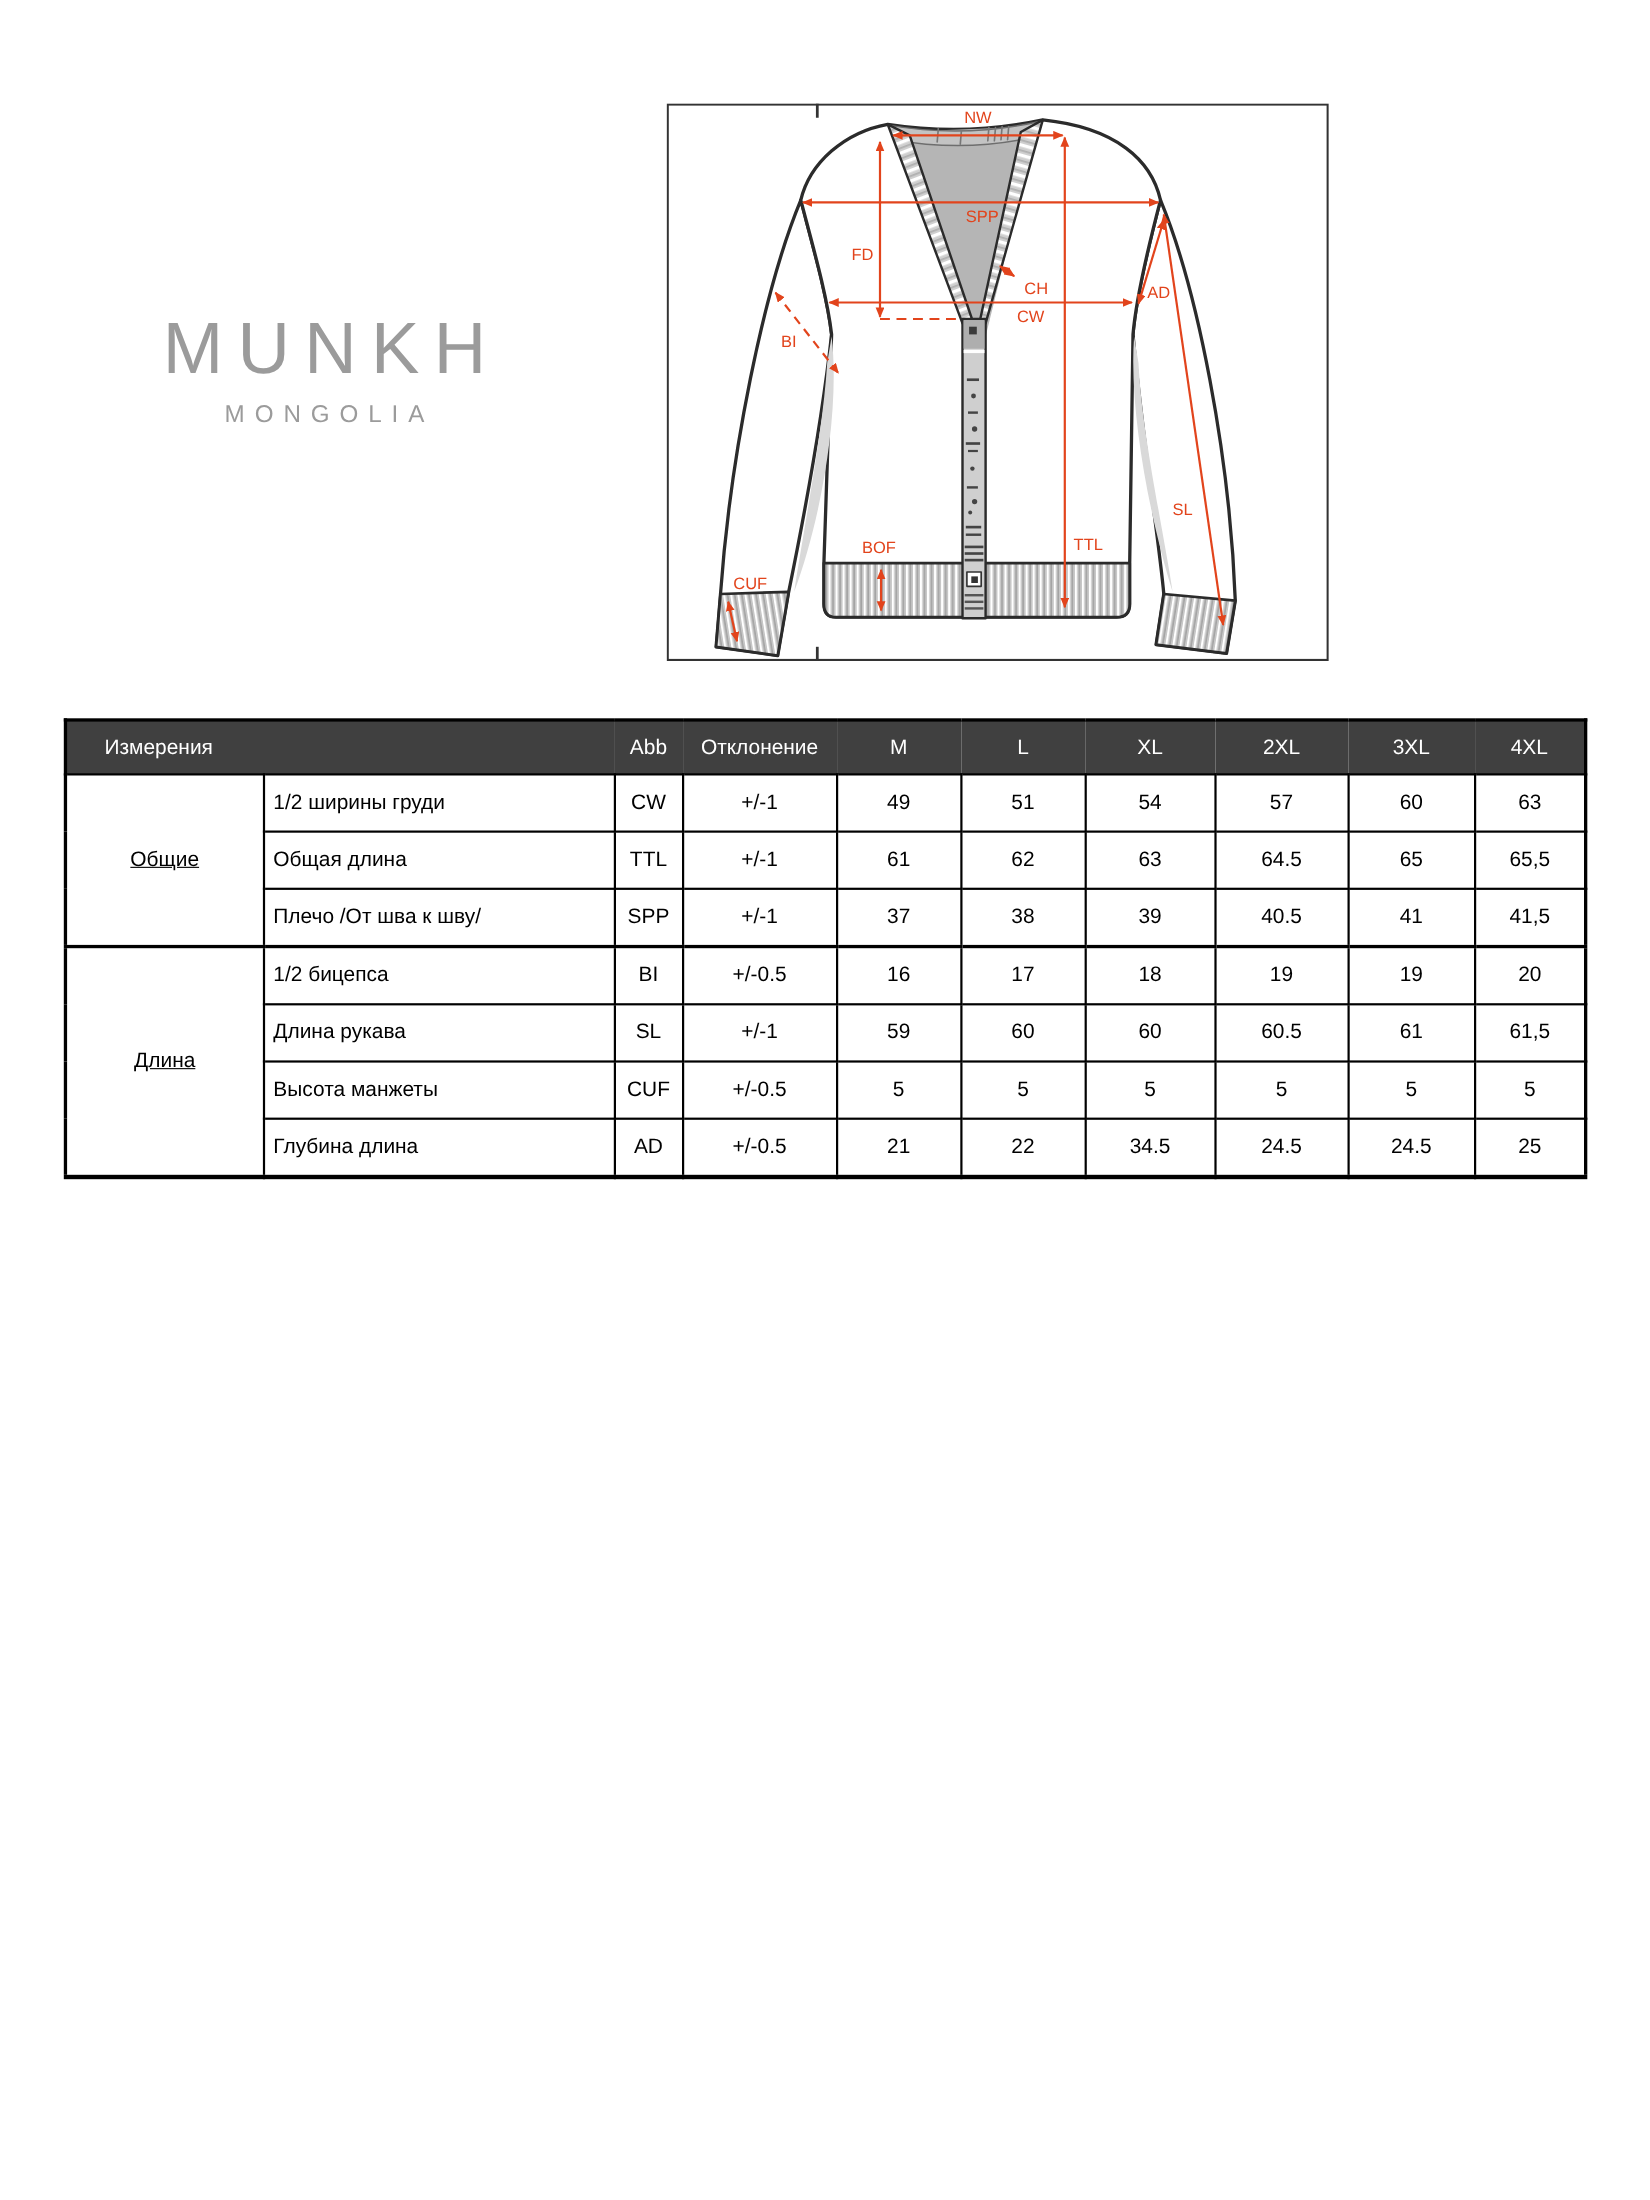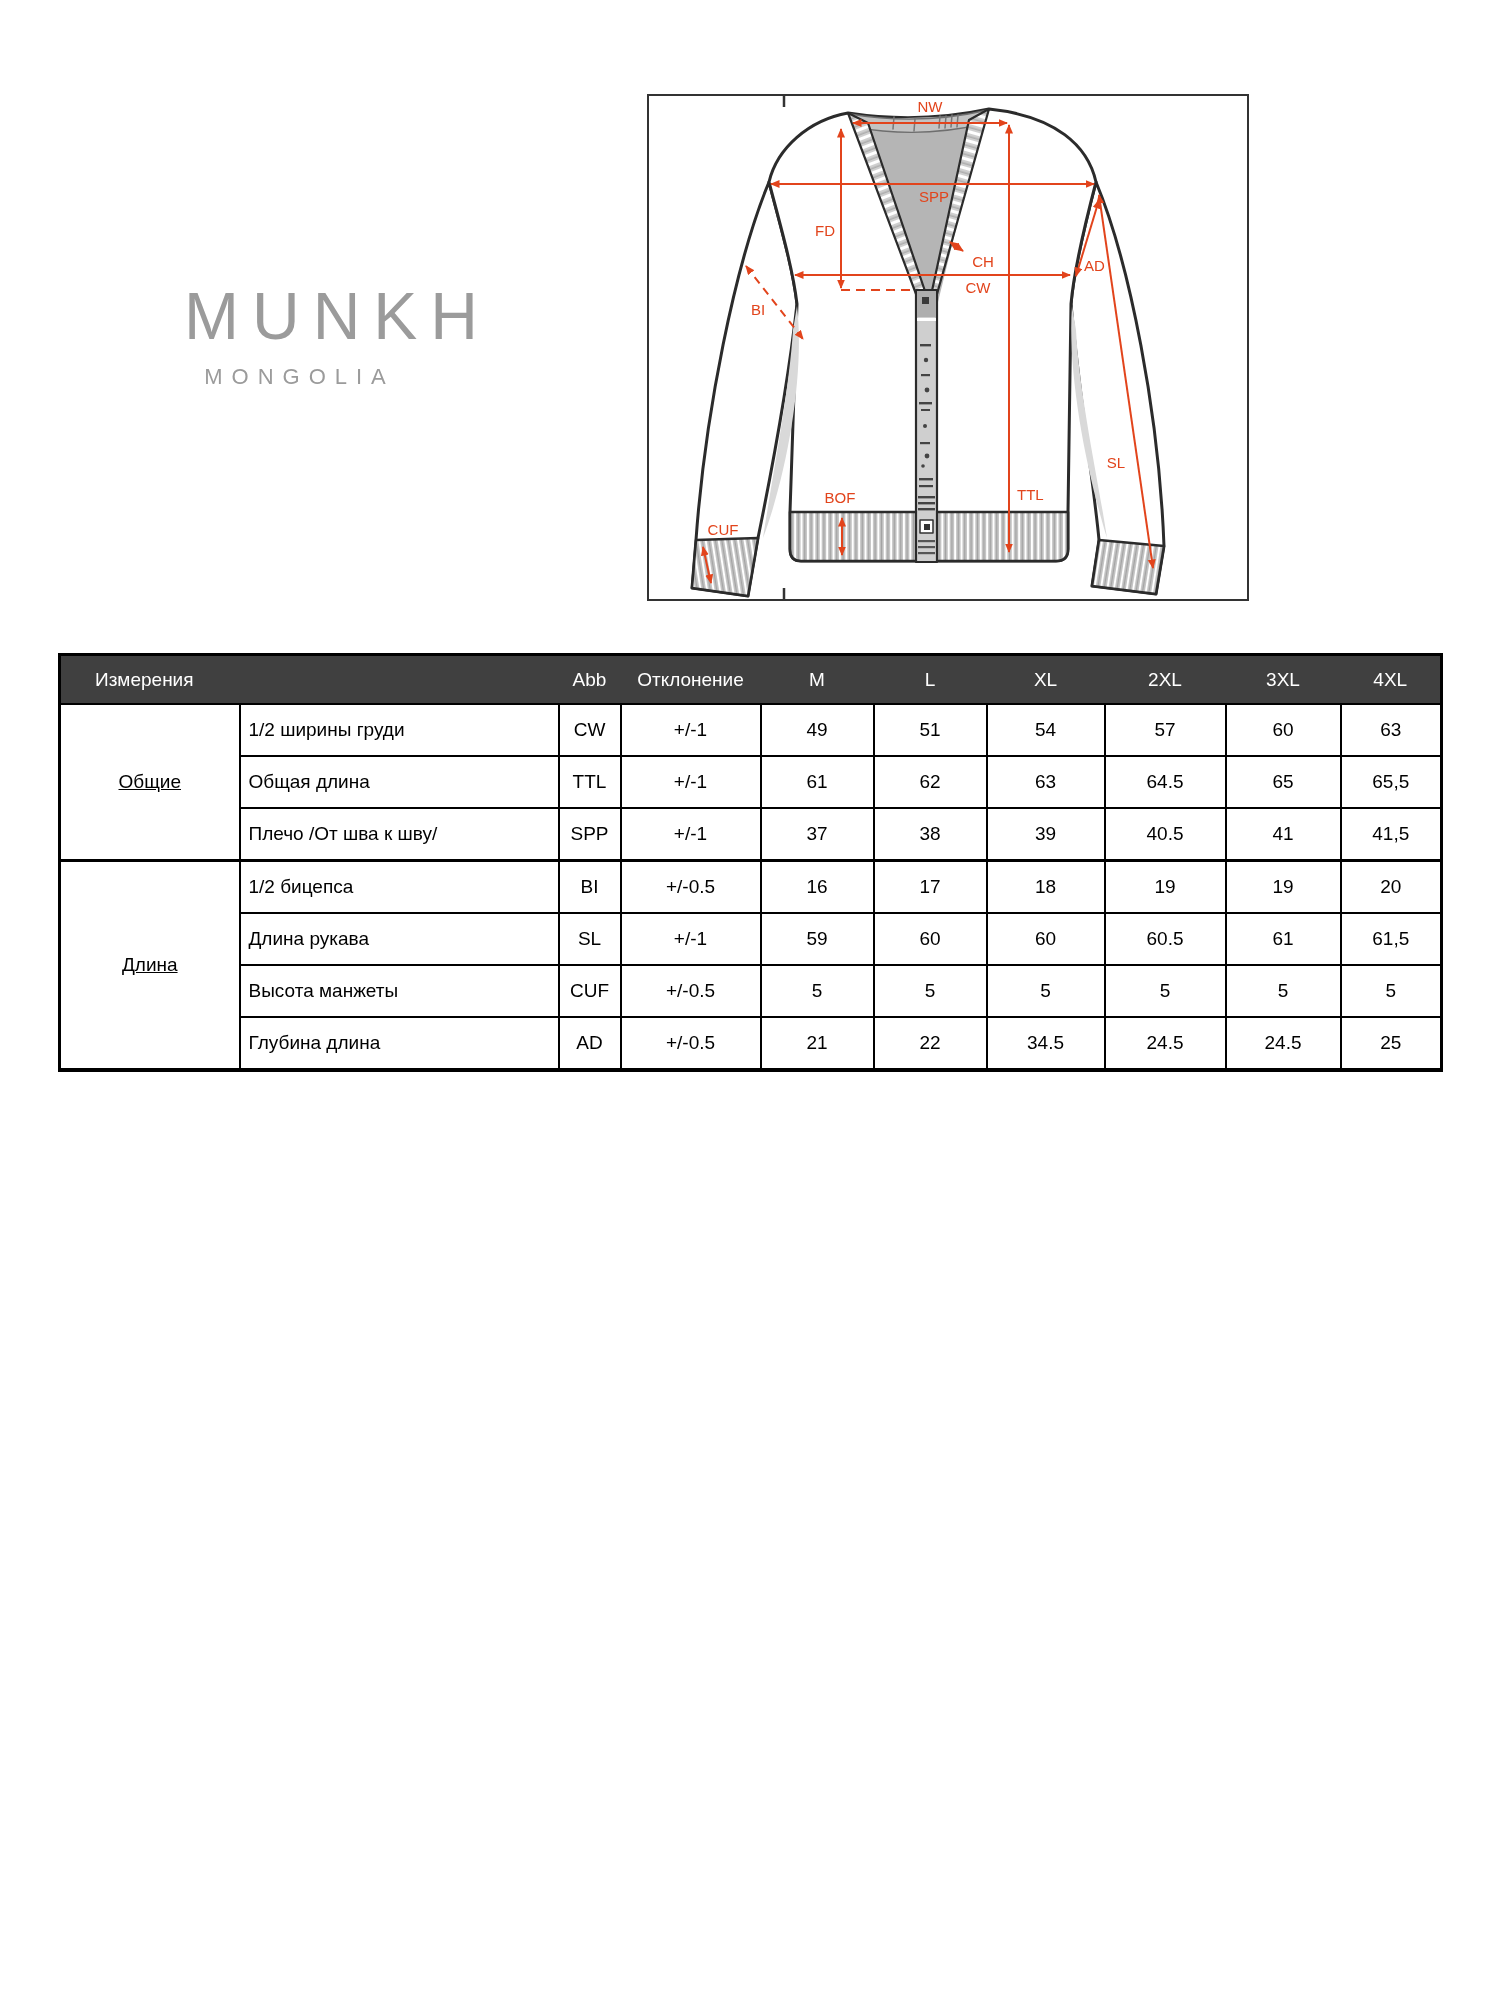--- a/index.html
+++ b/index.html
@@ -2,25 +2,25 @@
 <html><head>
 <meta charset="utf-8">
 <style>
   html,body{margin:0;padding:0;}
   body{width:1500px;height:2000px;background:#ffffff;position:relative;
        font-family:"Liberation Sans",sans-serif;color:#000;}
   .page{position:absolute;inset:0;width:1500px;height:2000px;background:#fff;overflow:hidden;}
 
   
   .logo{position:absolute;left:99px;top:282px;width:392px;text-align:center;color:#9b9b9b;}
-  .brand{font-size:66px;line-height:1.05;letter-spacing:13px;padding-left:13px;font-weight:400;text-align:right;}
+  .brand{font-size:66px;line-height:1.05;letter-spacing:13px;padding-left:13px;font-weight:400;}
   .brand-sub{font-size:22px;letter-spacing:9px;padding-left:9px;margin-top:13px;font-weight:400;}
 
   
-  .diagram{position:absolute;left:647px;top:94px;width:602px;height:507px;}
+  .diagram{position:absolute;left:606px;top:94px;width:602px;height:507px;}
   .diagram svg{display:block;}
   .rl{font-size:15px;fill:#e2441c;font-family:"Liberation Sans",sans-serif;}
 
   
   table.spec{position:absolute;left:58px;top:653px;width:1382px;border-collapse:collapse;
              table-layout:fixed;font-size:19px;}
   table.spec{border:3px solid #000;border-bottom:4px solid #000;}
   table.spec th{background:#404040;color:#fff;font-weight:400;height:45px;border:0;}
   table.spec td{border:2px solid #000;height:48px;background:#fff;vertical-align:middle;}
   .th-meas{text-align:left;padding-left:34px;}

